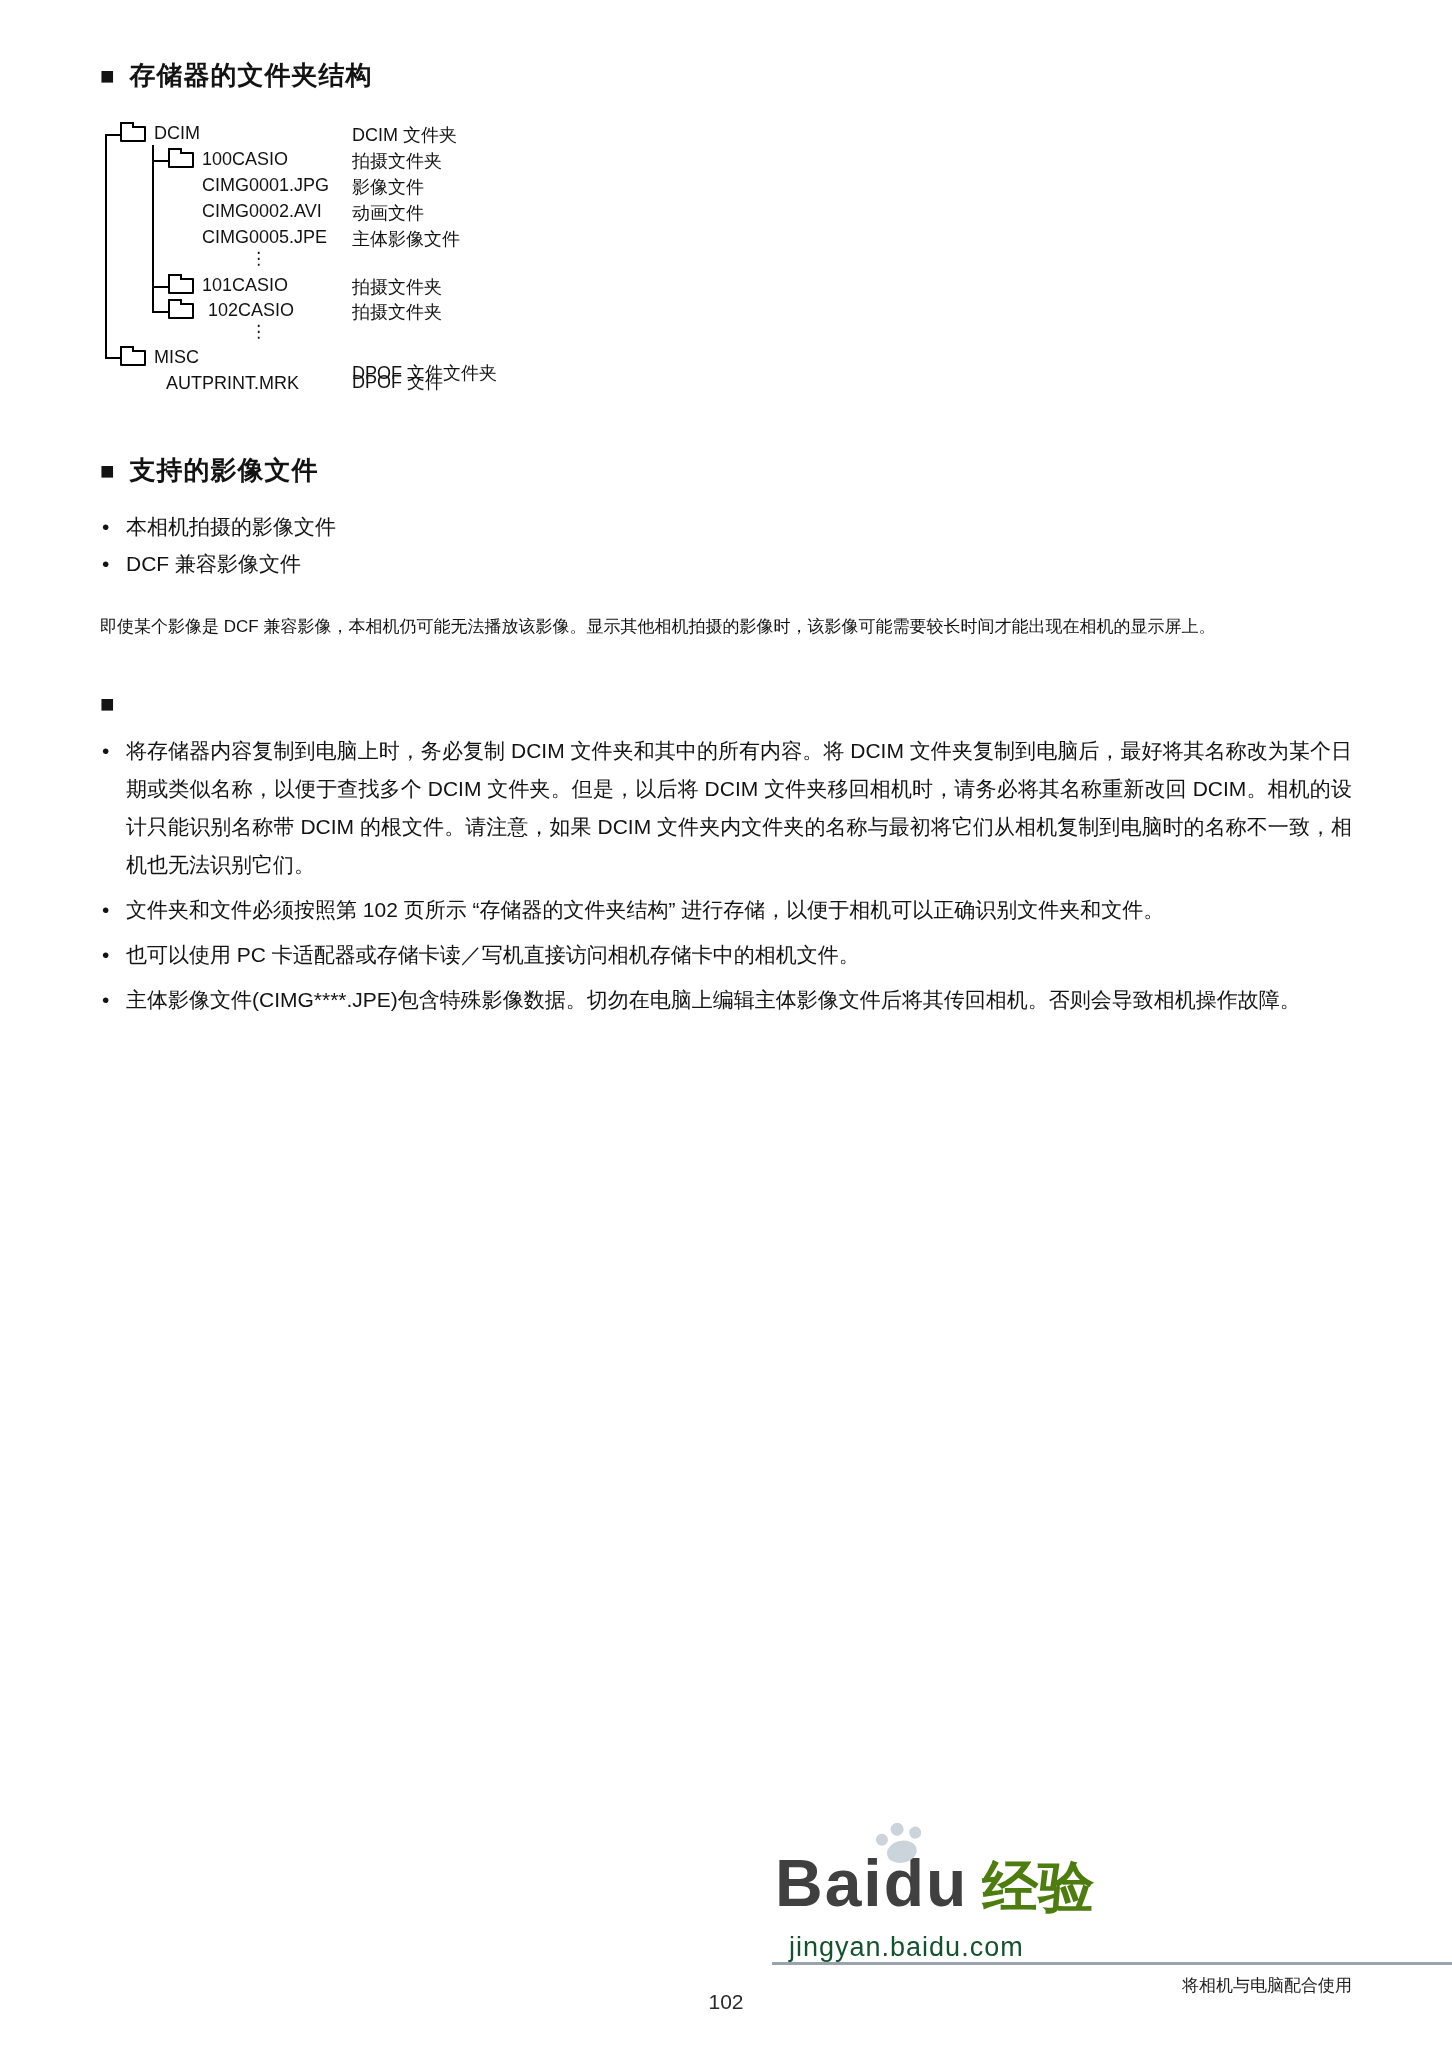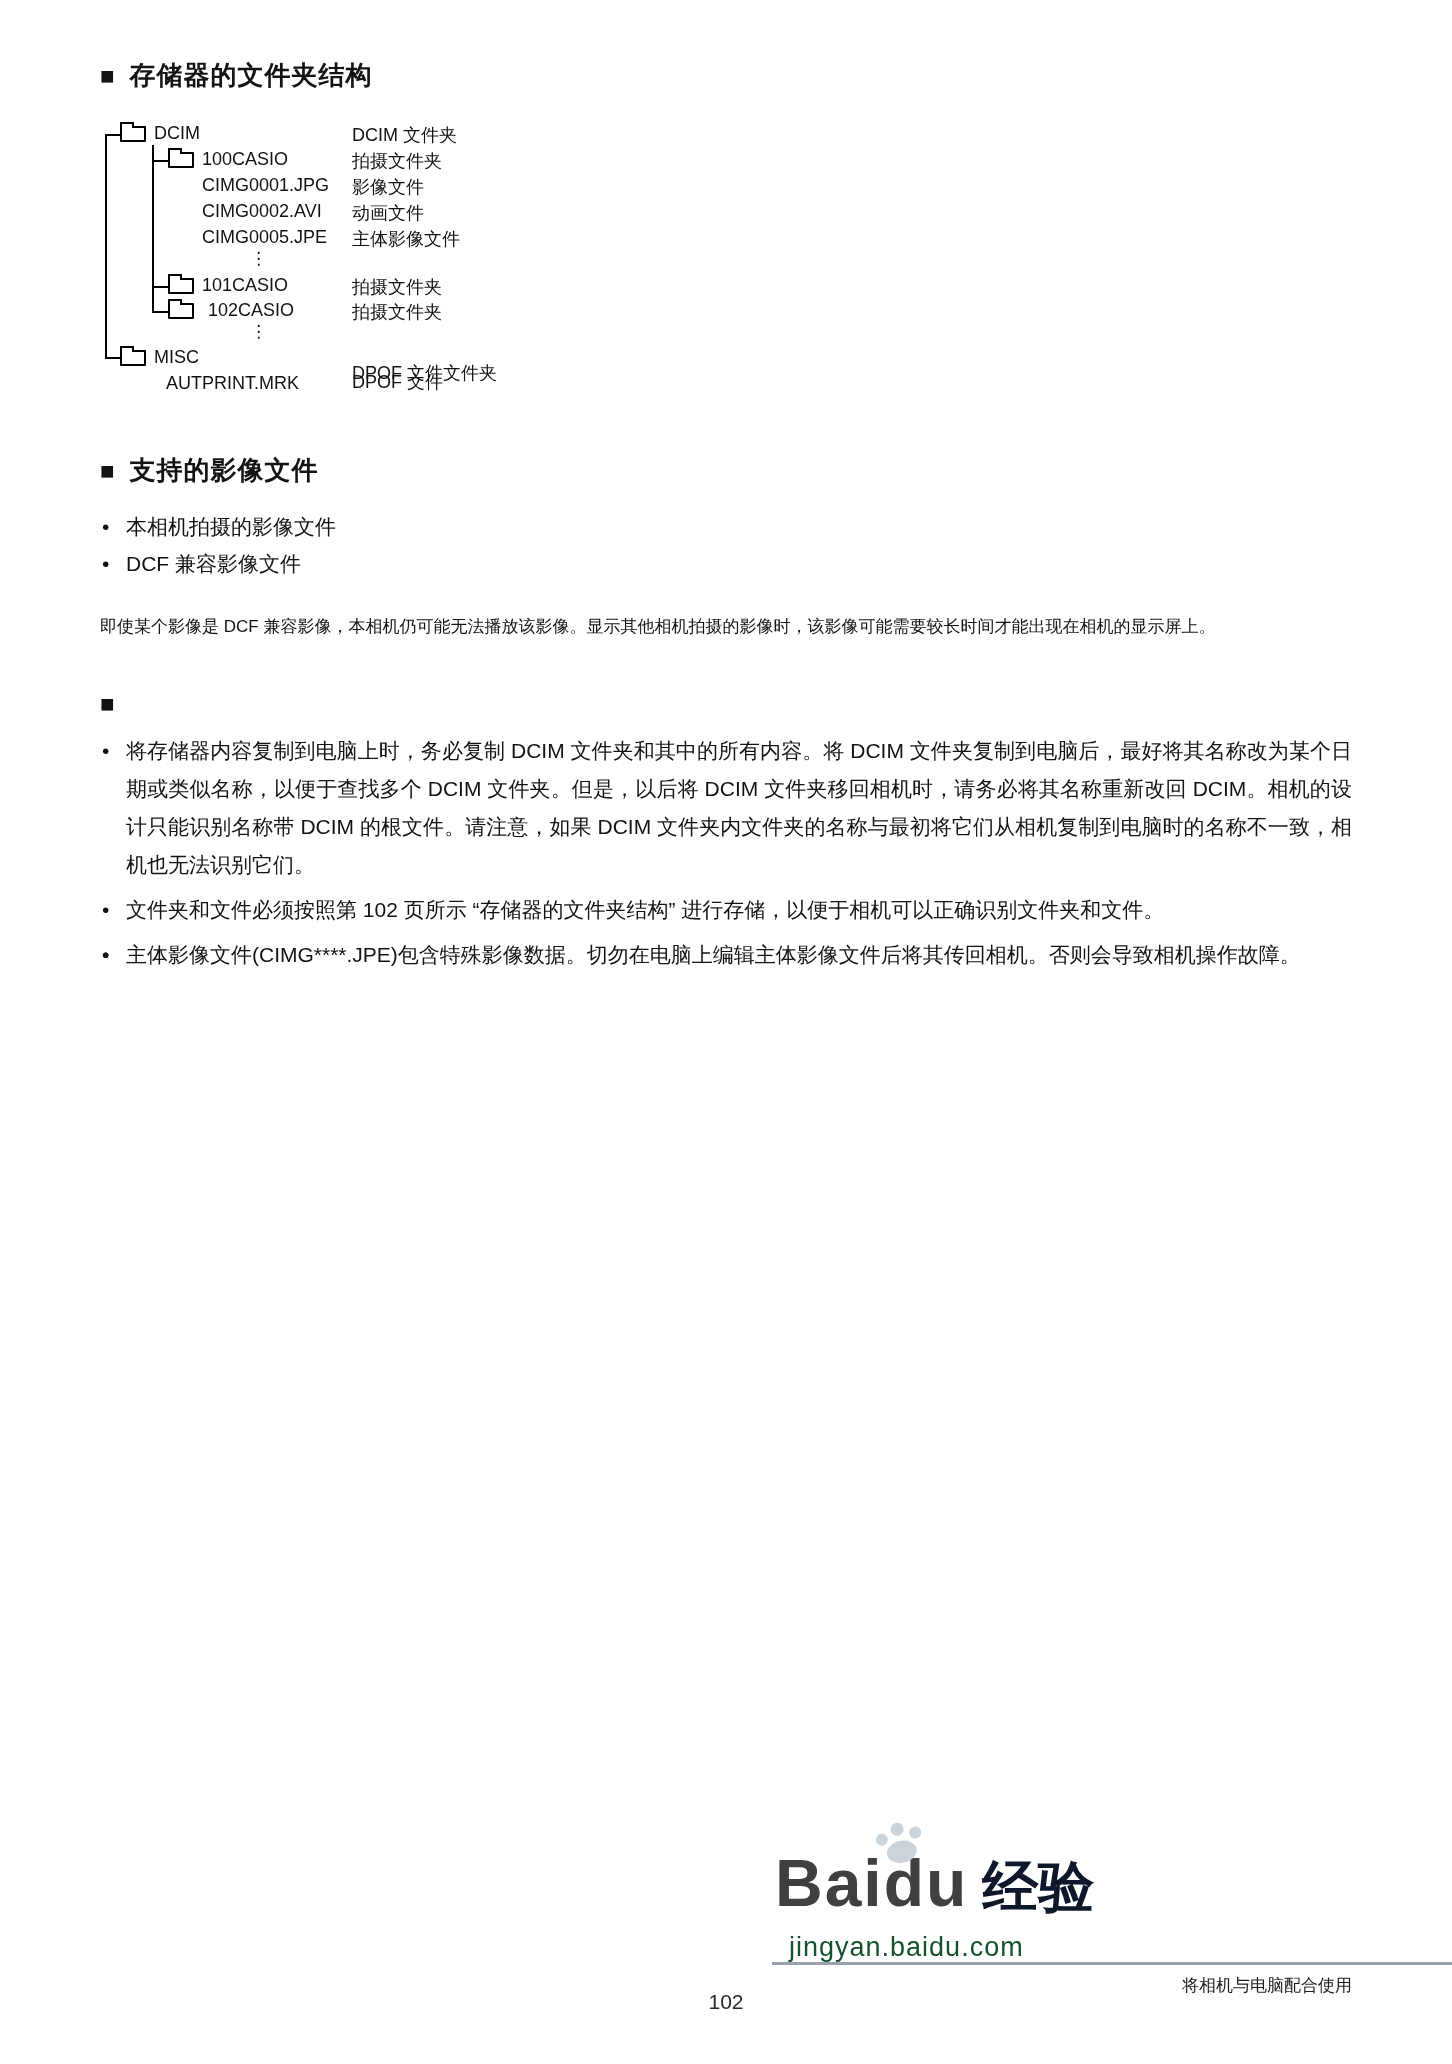--- a/index.html
+++ b/index.html
@@ -43,21 +43,21 @@
   .big-list { list-style:none; margin-top:16px; }
   .big-list li { position:relative; padding-left:26px; font-size:21px;
                  line-height:38px; margin-bottom:7px; text-align:justify; }
   .bullet { position:absolute; left:2px; top:0; }
 
   
   .watermark { position:absolute; left:775px; top:1845px; width:660px;
                pointer-events:none; }
   .wm-brand { position:relative; display:flex; align-items:baseline; }
   .wm-en { font-size:66px; font-weight:bold; color:#404040; letter-spacing:2px; }
-  .wm-cn { font-size:56px; font-weight:bold; color:#0f172a; margin-left:14px; }
+  .wm-cn { font-size:56px; font-weight:bold; color:#4d7c0f; margin-left:14px; }
   .wm-paw { position:absolute; left:96px; top:-26px; }
   .wm-url { font-size:27px; color:#14532d; margin-top:6px; margin-left:14px;
             letter-spacing:1px; }
   .wm-line { position:absolute; left:772px; top:1962px; width:680px; height:3px;
              background:#99a3ad; }
 
   
   .footer-right { position:absolute; top:1974px; right:100px; font-size:17px;
                   color:#1d1d1d; }
   .page-number { position:absolute; top:1990px; left:0; width:100%;
@@ -146,20 +146,21 @@
     <li>
       <span class="bullet">•</span>
       <span>将存储器内容复制到电脑上时，务必复制 DCIM 文件夹和其中的所有内容。将 DCIM 文件夹复制到电脑后，最好将其名称改为某个日期或类似名称，以便于查找多个 DCIM 文件夹。但是，以后将 DCIM 文件夹移回相机时，请务必将其名称重新改回 DCIM。相机的设计只能识别名称带 DCIM 的根文件。请注意，如果 DCIM 文件夹内文件夹的名称与最初将它们从相机复制到电脑时的名称不一致，相机也无法识别它们。</span>
     </li>
     <li>
       <span class="bullet">•</span>
       <span>文件夹和文件必须按照第 102 页所示 “存储器的文件夹结构” 进行存储，以便于相机可以正确识别文件夹和文件。</span>
     </li>
     <li>
       <span class="bullet">•</span>
+      <span>也可以使用 PC 卡适配器或存储卡读／写机直接访问相机存储卡中的相机文件。</span>
     </li>
     <li>
       <span class="bullet">•</span>
       <span>主体影像文件(CIMG****.JPE)包含特殊影像数据。切勿在电脑上编辑主体影像文件后将其传回相机。否则会导致相机操作故障。</span>
     </li>
   </ul>
 
 </div>
 
 <div class="watermark">

